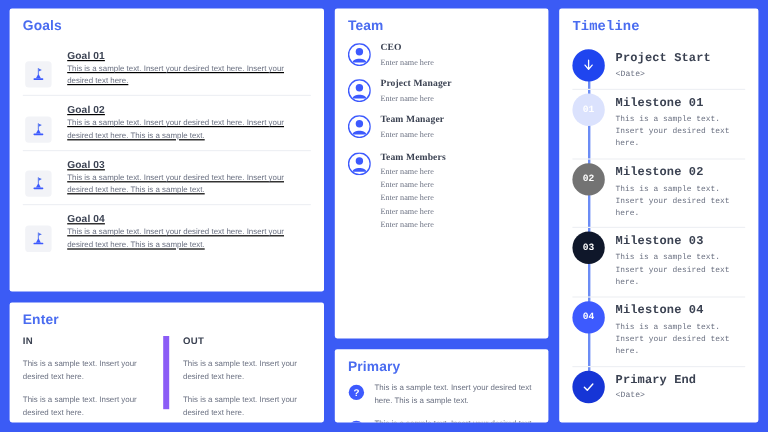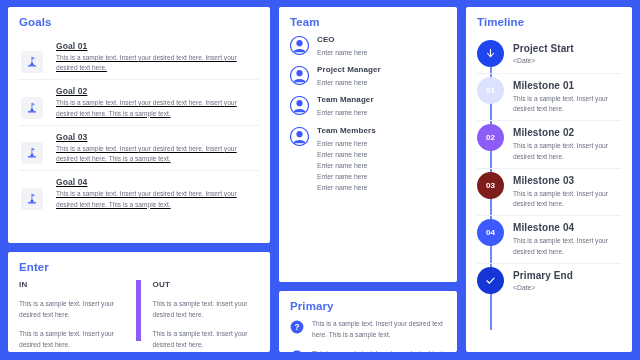--- a/index.html
+++ b/index.html
@@ -11,21 +11,21 @@
   }
   .slide {
     width: 640px; height: 360px;
     background: #3b5bf5;
     display: flex;
     padding: 7px 8px 8px 8px;
     gap: 9px;
   }
   .col-left  { width: 262px; display: flex; flex-direction: column; gap: 9px; }
   .col-mid   { width: 178px; display: flex; flex-direction: column; gap: 9px; }
-  .col-right { flex: 1; display: flex; flex-direction: column; }
+  .col-right { flex: 1; display: flex; flex-direction: column; font-family: Liberation Mono, monospace; }
 
   .panel {
     background: #ffffff;
     border-radius: 2px;
     padding: 9px 11px 8px 11px;
     overflow: hidden;
   }
   .panel-title {
     color: #4a6cf0;
     font-size: 11.5px;
@@ -72,21 +72,21 @@
   }
   .scope-item {
     font-size: 6.6px; color: #6a7081; line-height: 1.6; margin-bottom: 9px;
   }
   .scope-item:last-child { margin-bottom: 0; }
 
   
   .team { height: 275px; }
   .team-row { display: flex; gap: 8px; margin-bottom: 7px; align-items: flex-start; }
   .avatar { width: 19px; height: 19px; flex: 0 0 19px; margin-top: 1px; }
-  .team-body { flex: 1; min-width: 0; }
+  .team-body { flex: 1; min-width: 0; font-family: Liberation Serif, serif; }
   .team-role {
     font-size: 8px; font-weight: bold; color: #3b4252;
     margin-bottom: 3px; letter-spacing: 0.1px;
   }
   .team-name { font-size: 6.8px; color: #6a7081; line-height: 1.65; }
 
   
   .primary { flex: 1; }
   .prim-row { display: flex; gap: 8px; margin-bottom: 9px; align-items: flex-start; }
   .q-ico { width: 14px; height: 14px; flex: 0 0 14px; margin-top: 1px; }
@@ -314,29 +314,29 @@
 
         <div class="tl-row">
           <div class="tl-dot" style="background:#dbe2fd;color:#ffffff;">01</div>
           <div class="tl-body">
             <div class="tl-title">Milestone 01</div>
             <div class="tl-desc">This is a sample text. Insert your desired text here.</div>
           </div>
         </div>
 
         <div class="tl-row">
-          <div class="tl-dot" style="background:#8b5cf6;color:#ffffff;">02</div>
+          <div class="tl-dot" style="background:#737373;color:#ffffff;">02</div>
           <div class="tl-body">
             <div class="tl-title">Milestone 02</div>
             <div class="tl-desc">This is a sample text. Insert your desired text here.</div>
           </div>
         </div>
 
         <div class="tl-row">
-          <div class="tl-dot" style="background:#7f1d1d;color:#ffffff;">03</div>
+          <div class="tl-dot" style="background:#0f172a;color:#ffffff;">03</div>
           <div class="tl-body">
             <div class="tl-title">Milestone 03</div>
             <div class="tl-desc">This is a sample text. Insert your desired text here.</div>
           </div>
         </div>
 
         <div class="tl-row">
           <div class="tl-dot" style="background:#3d5afe;color:#ffffff;">04</div>
           <div class="tl-body">
             <div class="tl-title">Milestone 04</div>

